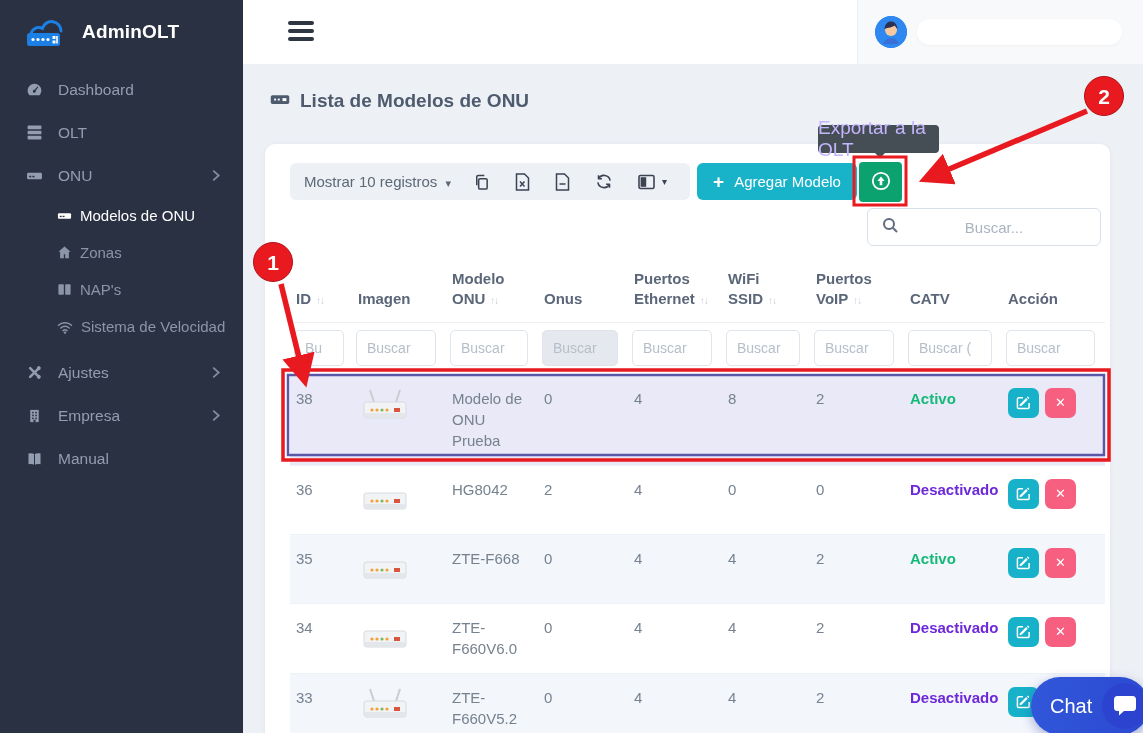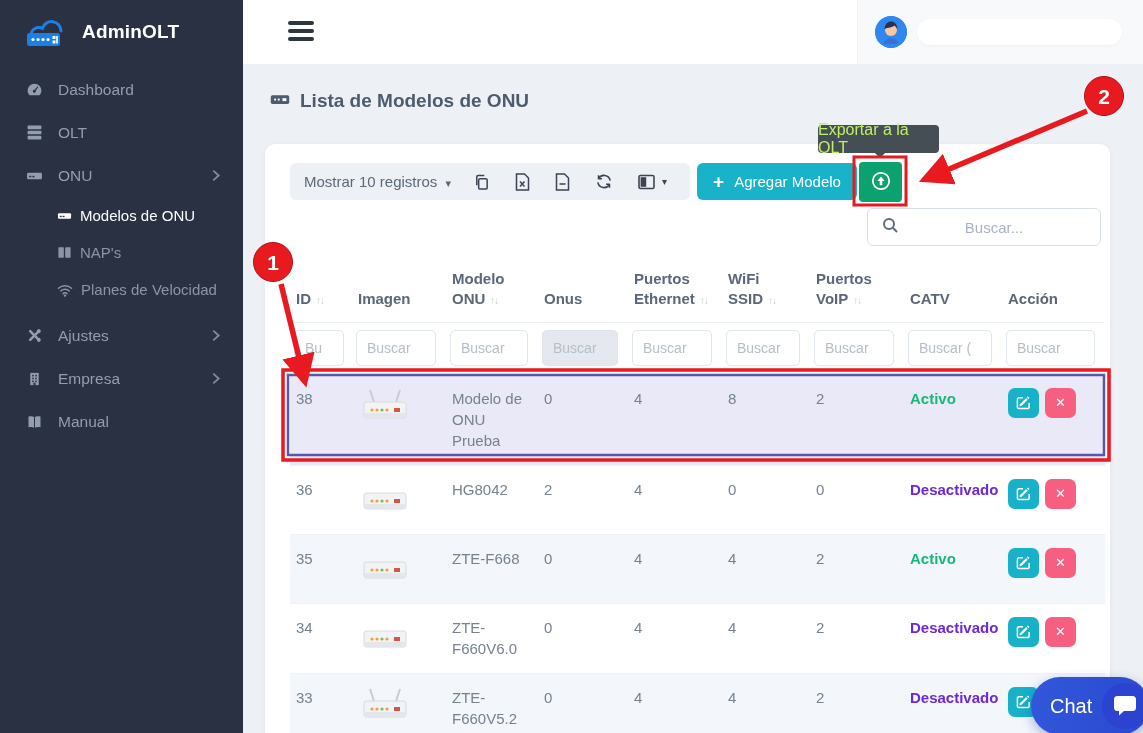--- a/index.html
+++ b/index.html
@@ -34,21 +34,21 @@
 
   
   .tool-box { position:absolute; left:25px; top:19px; width:400px; height:37px; background:#edf0f5; border-radius:6px; display:flex; align-items:center; padding:0 14px; }
   .show-entries { color:#5d6877; font-size:15px; cursor:pointer; white-space:nowrap; }
   .show-entries .caret { font-size:11px; margin-left:4px; color:#5d6877; }
   .tb-icons { display:flex; align-items:center; gap:25px; margin-left:22px; color:#3c4454; }
   .tb-ic { cursor:pointer; display:flex; align-items:center; }
   .btn-add { position:absolute; left:432px; top:19px; width:160px; height:37px; background:#19b3c9; border:none; border-radius:6px; color:#fff; font-size:15px; font-family:inherit; display:flex; align-items:center; justify-content:center; gap:10px; cursor:pointer; }
   .btn-add .plus { font-size:19px; font-weight:bold; line-height:1; }
   .btn-export { position:absolute; left:594px; top:18px; width:43px; height:40px; background:#0ba26f; border:none; border-radius:4px; display:flex; align-items:center; justify-content:center; cursor:pointer; }
-  .tooltip { position:absolute; left:553px; top:-19px; width:121px; height:28px; background:#454d55; color:#bef264; font-size:16px; border-radius:4px; display:flex; align-items:center; justify-content:center; z-index:20; }
+  .tooltip { position:absolute; left:553px; top:-19px; width:121px; height:28px; background:#454d55; color:#c4b5fd; font-size:19px; border-radius:4px; display:flex; align-items:center; justify-content:center; z-index:20; }
   .tooltip:after { content:""; position:absolute; left:56px; bottom:-5px; border-left:6px solid transparent; border-right:6px solid transparent; border-top:6px solid #454d55; }
 
   
   .search-box { position:absolute; left:602px; top:64px; width:234px; height:38px; border:1px solid #d9dfe8; border-radius:6px; display:flex; align-items:center; padding-left:14px; background:#fff; }
   .search-box input { border:none; outline:none; font-size:15px; color:#56637a; margin-left:10px; width:170px; font-family:inherit; background:transparent;text-align:center; }
   .search-box input::placeholder { color:#aab3c0; }
 
   
   .tbl-wrap { position:absolute; left:25px; top:120px; width:815px; }
   table.onu { width:815px; border-collapse:collapse; table-layout:fixed; }
@@ -140,34 +140,42 @@
             <rect x="1" y="5.5" width="14" height="6" rx="1.2"></rect>
             <rect x="3" y="8.3" width="2" height="1.4" fill="#2a3142"></rect>
             <rect x="6" y="8.3" width="2" height="1.4" fill="#2a3142"></rect>
           </svg>
         </span>
       <span>Modelos de ONU</span>
     </div>
     <div class="s-sub">
       <span class="s-ic">
           <svg class="sic" width="15" height="15" viewBox="0 0 16 16">
+            <path d="M8 1.5 1.5 7.3h1.8V14h4V9.8h1.4V14h4V7.3h1.8z"></path>
+          </svg>
+        </span>
+      <span>Zonas</span>
+    </div>
+    <div class="s-sub">
+      <span class="s-ic">
+          <svg class="sic" width="15" height="15" viewBox="0 0 16 16">
             <rect x="1.5" y="2.5" width="5.8" height="11" rx=".8"></rect>
             <rect x="8.7" y="2.5" width="5.8" height="11" rx=".8"></rect>
           </svg>
         </span>
       <span>NAP's</span>
     </div>
     <div class="s-sub">
       <span class="s-ic">
           <svg width="16" height="14" viewBox="0 0 16 14">
             <path d="M1.5 5.2a9.5 9.5 0 0 1 13 0M3.8 8a6.2 6.2 0 0 1 8.4 0M6 10.6a3 3 0 0 1 4 0" fill="none" stroke="currentColor" stroke-width="1.5" stroke-linecap="round"></path>
             <circle cx="8" cy="12.6" r="1.2" fill="currentColor"></circle>
           </svg>
         </span>
-      <span>Planes de Velocidad</span>
+      <span>Sistema de Velocidad</span>
     </div>
 
     <div class="s-item" style="margin-top:6px;">
       <span class="s-ic">
           <svg class="sic" width="17" height="17" viewBox="0 0 16 16">
             <g transform="rotate(45 8 8)">
               <rect x="6.8" y="1" width="2.4" height="14" rx="1.2"></rect>
               <circle cx="8" cy="2.2" r="1.8"></circle>
             </g>
             <g transform="rotate(-45 8 8)">

